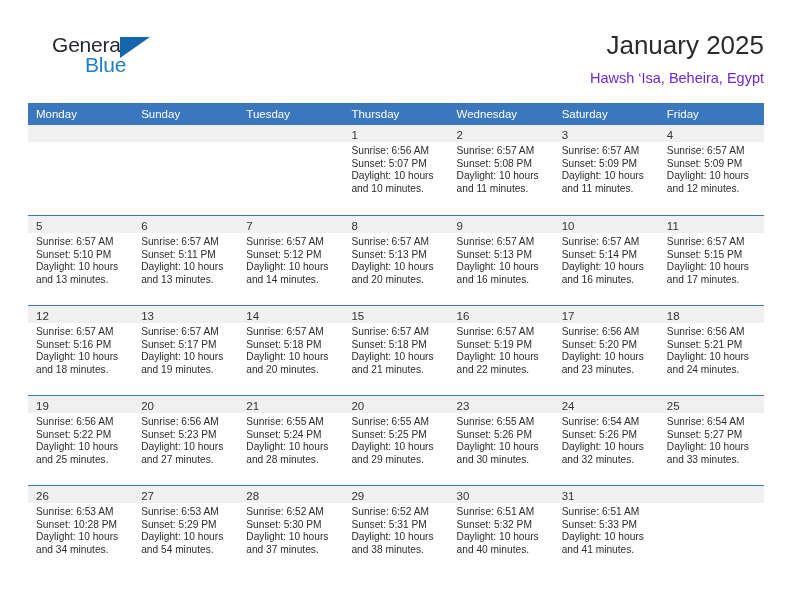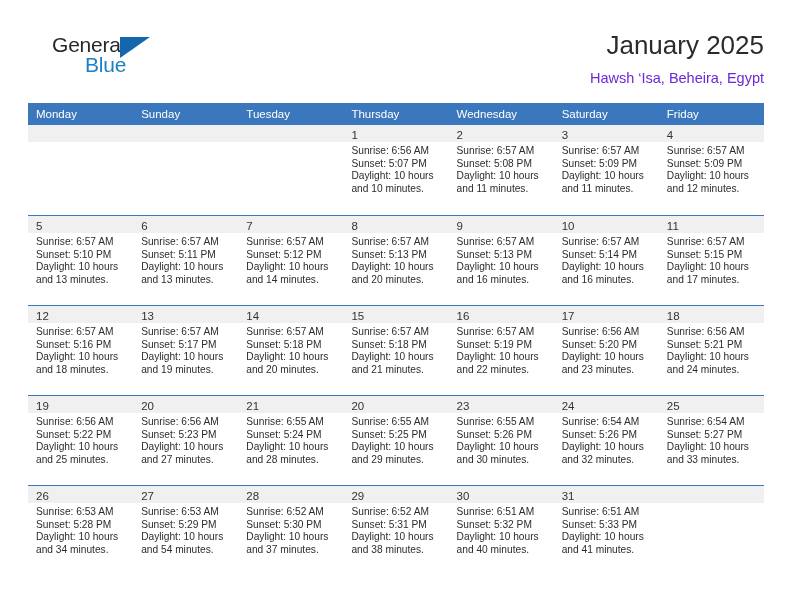--- a/index.html
+++ b/index.html
@@ -413,21 +413,21 @@
               <div class="day-line">Daylight: 10 hours</div>
               <div class="day-line">and 33 minutes.</div>
             </div>
           </div>
         </div>
         <div class="week">
           <div class="day">
             <div class="day-numband"><span class="day-num">26</span></div>
             <div class="day-body">
               <div class="day-line">Sunrise: 6:53 AM</div>
-              <div class="day-line">Sunset: 5:28 PM</div>
+              <div class="day-line">Sunset: 10:28 PM</div>
               <div class="day-line">Daylight: 10 hours</div>
               <div class="day-line">and 34 minutes.</div>
             </div>
           </div>
           <div class="day">
             <div class="day-numband"><span class="day-num">27</span></div>
             <div class="day-body">
               <div class="day-line">Sunrise: 6:53 AM</div>
               <div class="day-line">Sunset: 5:29 PM</div>
               <div class="day-line">Daylight: 10 hours</div>

